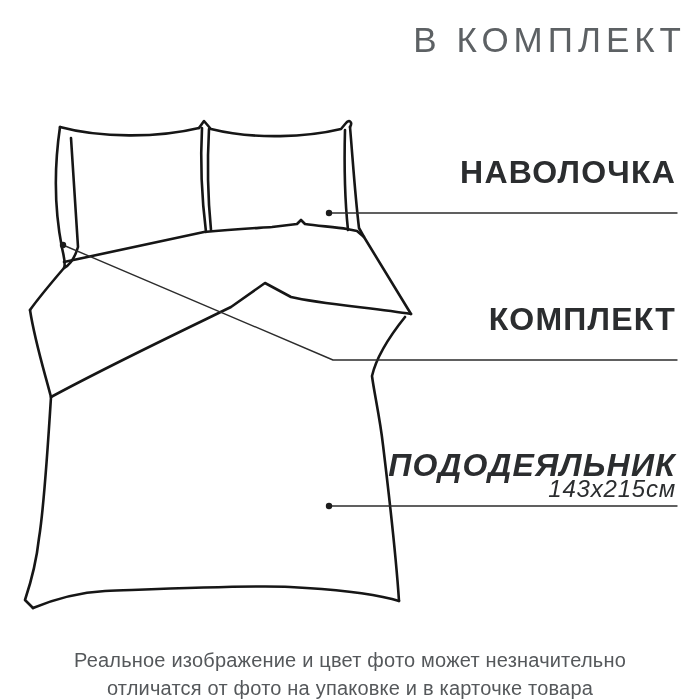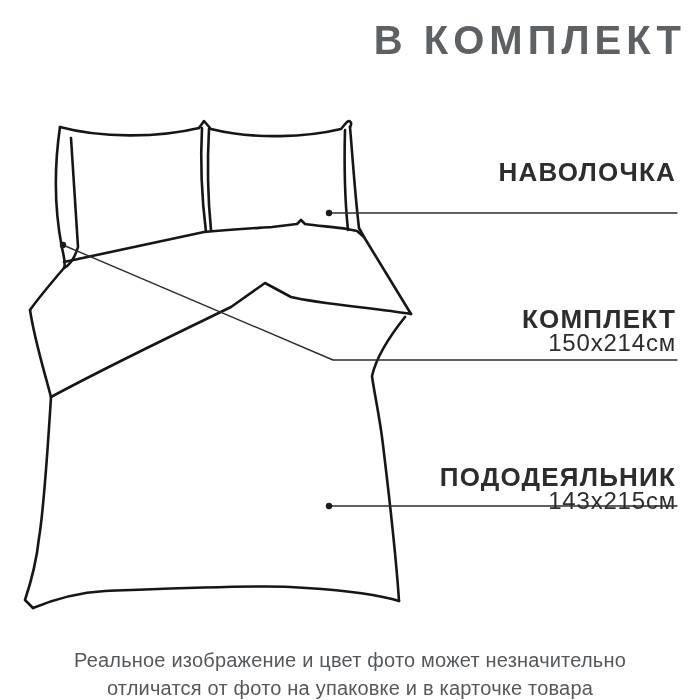--- a/index.html
+++ b/index.html
@@ -16,48 +16,48 @@
     position: absolute;
     left: 0; top: 0;
     width: 700px; height: 700px;
   }
   .title {
     position: absolute;
     top: 13px;
     right: 14px;
     text-align: right;
     color: #5d6164;
-    font-size: 40px;
-    font-weight: 700;
+    font-size: 35px;
+    font-weight: 400;
     letter-spacing: 5px;
     line-height: 54px;
     white-space: nowrap;
   }
   .callout-label {
     position: absolute;
     right: 24px;
     text-align: right;
     color: #2b2d2f;
     white-space: nowrap;
   }
   .callout-label .c-name {
-    font-size: 26px;
+    font-size: 32px;
     font-weight: 700;
     letter-spacing: 1.2px;
     line-height: 23px;
   }
   .callout-label .c-size {
     font-size: 24px;
     font-weight: 400;
     letter-spacing: 0.8px;
     line-height: 23px;
   }
   .c0 { top: 161px; }
   .c1 { top: 308px; }
-  .c2 { top: 466px; }
+  .c2 { top: 454px; font-style: italic; }
   .disclaimer {
     position: absolute;
     left: 0; right: 0;
     top: 646px;
     text-align: center;
     color: #55585b;
     font-size: 20px;
     line-height: 28px;
     letter-spacing: 0.2px;
   }
@@ -100,21 +100,20 @@
   <div class="title">
     <div>В КОМПЛЕКТ</div>
   </div>
 
   <div class="callout-label c0">
     <div class="c-name">НАВОЛОЧКА</div>
   </div>
 
   <div class="callout-label c1">
     <div class="c-name">КОМПЛЕКТ</div>
-    <div class="c-size">150х214см</div>
   </div>
 
   <div class="callout-label c2">
     <div class="c-name">ПОДОДЕЯЛЬНИК</div>
     <div class="c-size">143х215см</div>
   </div>
 
   <div class="disclaimer">
     <div>Реальное изображение и цвет фото может незначительно</div>
     <div>отличатся от фото на упаковке и в карточке товара</div>

